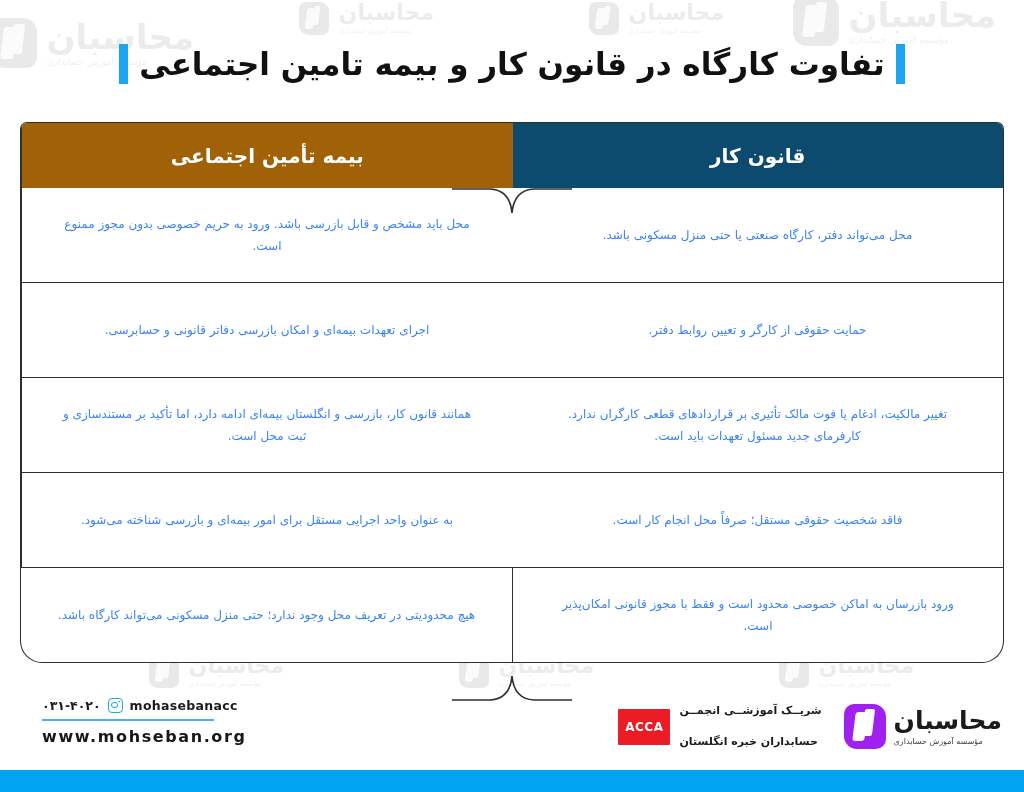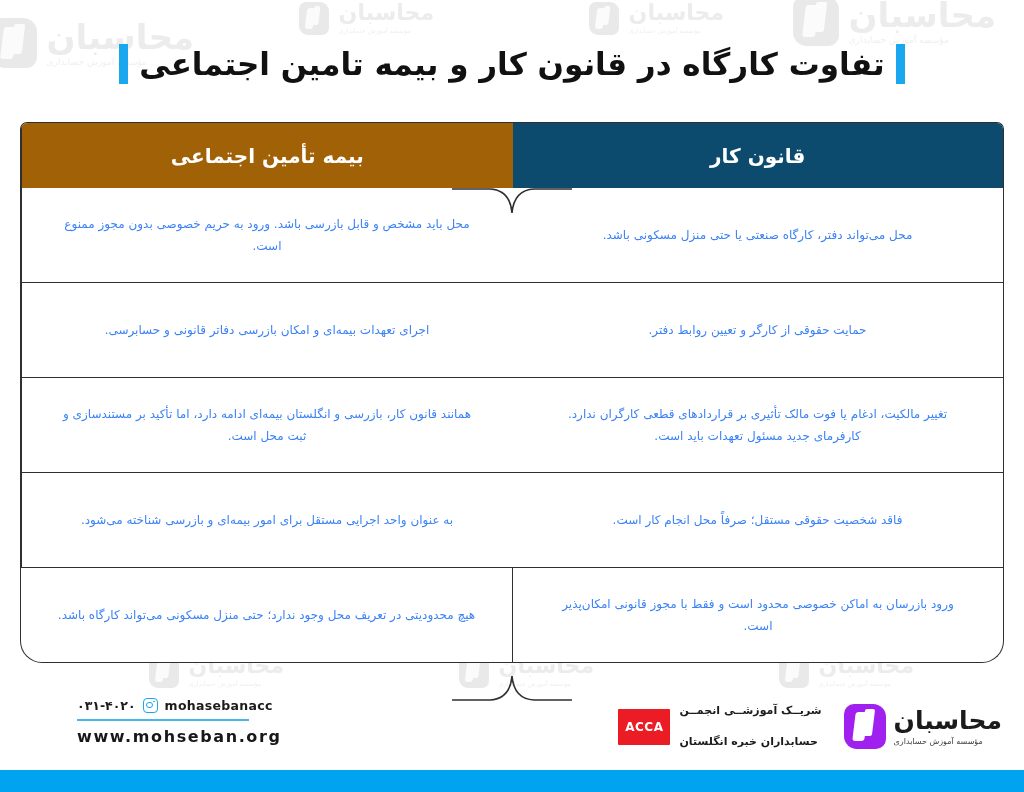--- a/index.html
+++ b/index.html
@@ -187,21 +187,20 @@
   #seam-bottom { top: 675px; }
 
   
   #footer {
     position: absolute;
     left: 0;
     right: 0;
     bottom: 26px;
     height: 74px;
     z-index: 3;
-    margin-left: 35px;
   }
   #footer-left {
     position: absolute;
     left: 42px;
     top: 6px;
     direction: ltr;
     text-align: left;
   }
   .contact-line {
     display: flex;

